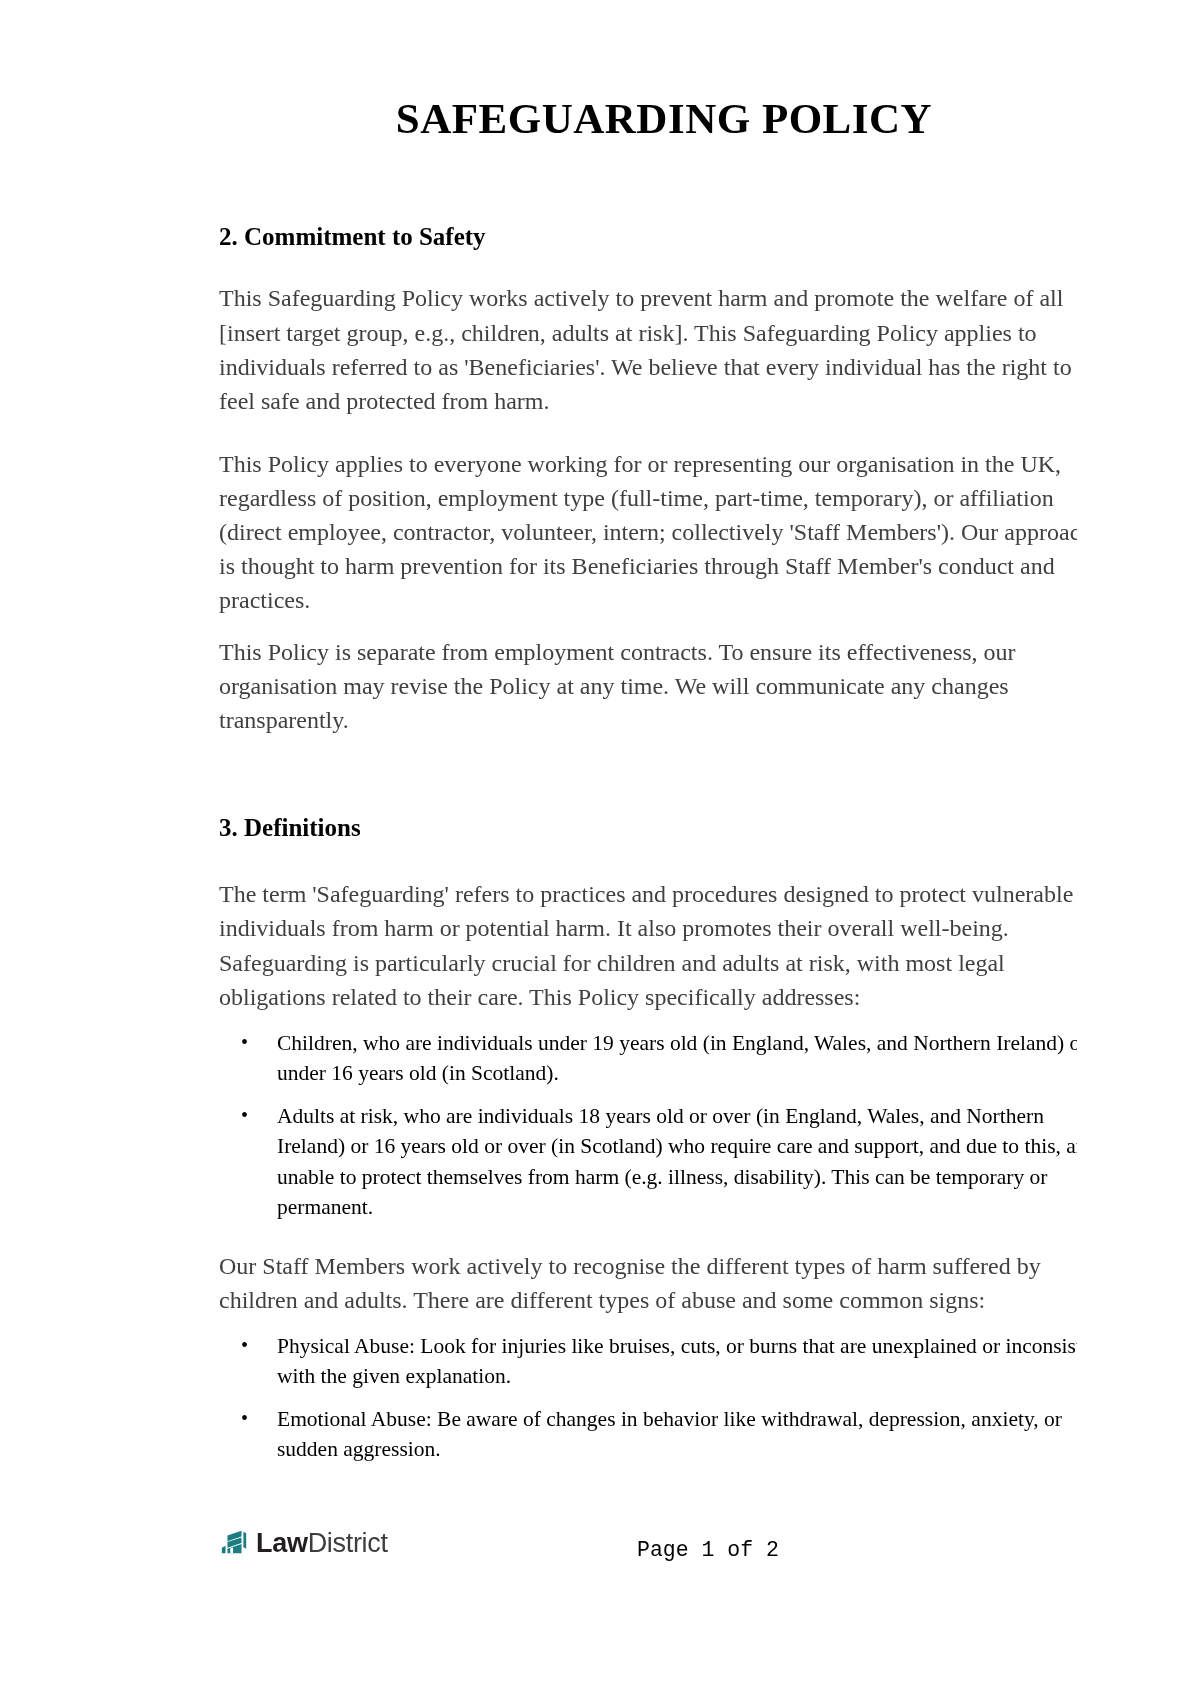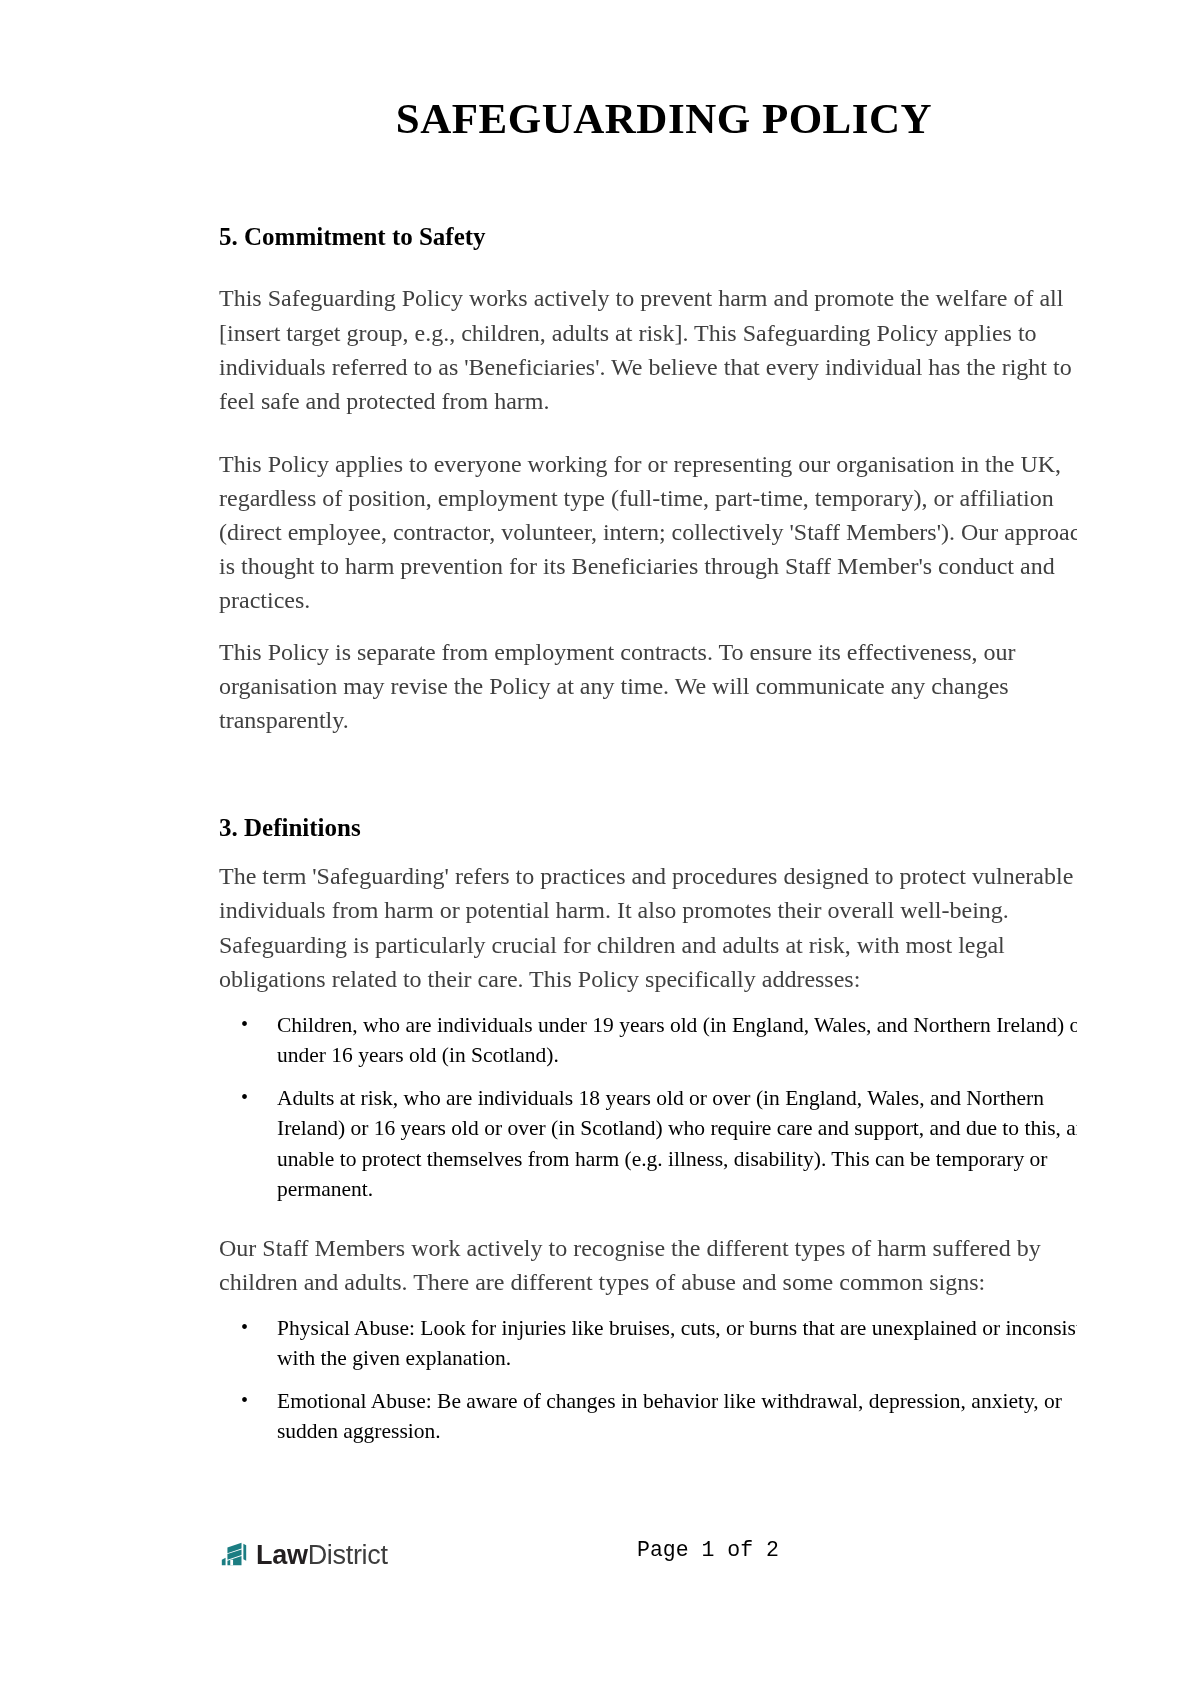--- a/index.html
+++ b/index.html
@@ -55,21 +55,21 @@
     color: #404040;
   }
   .para + .para {
     margin-top: 18px;
   }
   .s1-heading { margin-top: 79px; }
   .s1-body   { margin-top: 29px; }
   .s2-heading { margin-top: 76px; }
   .s2-body   { margin-top: 29px; }
   .s3-heading { margin-top: 76px; }
-  .s3-body   { margin-top: 16px; }
+  .s3-body   { margin-top: 34px; }
   .s4-heading { margin-top: 75px; }
   .s4-body   { margin-top: 26px; }
 
   ul.bullets {
     list-style: none;
     margin: 14px 0 0 0;
     padding: 0;
   }
   ul.bullets li {
     position: relative;
@@ -93,21 +93,21 @@
   .footer {
     position: absolute;
     left: 0;
     bottom: 0;
     width: 1190px;
     height: 160px;
   }
   .footer-logo {
     position: absolute;
     left: 106px;
-    top: 16px;
+    top: 4px;
     display: flex;
     align-items: center;
     gap: 7px;
   }
   .logo-mark {
     width: 30px;
     height: 30px;
     display: block;
   }
   .logo-text {
@@ -139,21 +139,21 @@
 </head>
 <body>
 
 <div class="page">
 
   <div class="content">
 
     <h1 class="doc-title">SAFEGUARDING POLICY</h1>
 
     <div class="section">
-      <h2 class="section-heading s1-heading">5. Commitment to Safety</h2>
+      <h2 class="section-heading s1-heading">2. Commitment to Safety</h2>
       <p class="para s1-body">This Safeguarding Policy works actively to prevent harm and promote the welfare of all [insert target group, e.g., children, adults at risk]. This Safeguarding Policy applies to individuals referred to as 'Beneficiaries'. We believe that every individual has the right to feel safe and protected from harm.</p>
     </div>
 
     <div class="section">
       <p class="para s2-body">This Policy applies to everyone working for or representing our organisation in the UK, regardless of position, employment type (full-time, part-time, temporary), or affiliation (direct employee, contractor, volunteer, intern; collectively 'Staff Members').  Our approach is thought to harm prevention for its Beneficiaries through Staff Member's conduct and practices.</p>
       <p class="para">This Policy is separate from employment contracts. To ensure its effectiveness, our organisation may revise the Policy at any time. We will communicate any changes transparently.</p>
     </div>
 
     <div class="section">
       <h2 class="section-heading s3-heading">3. Definitions</h2>

